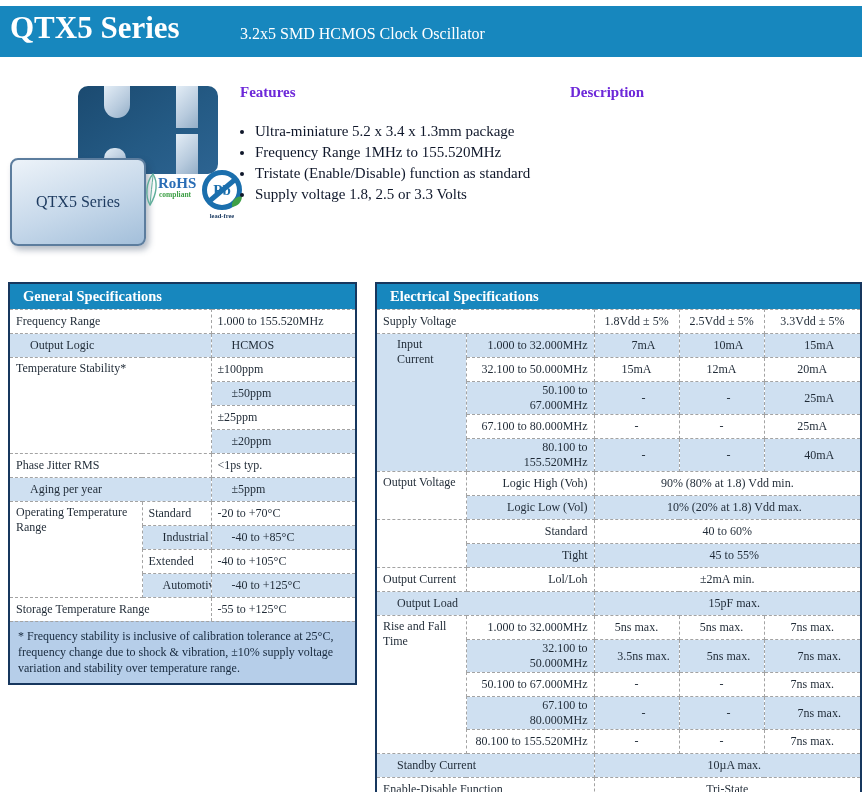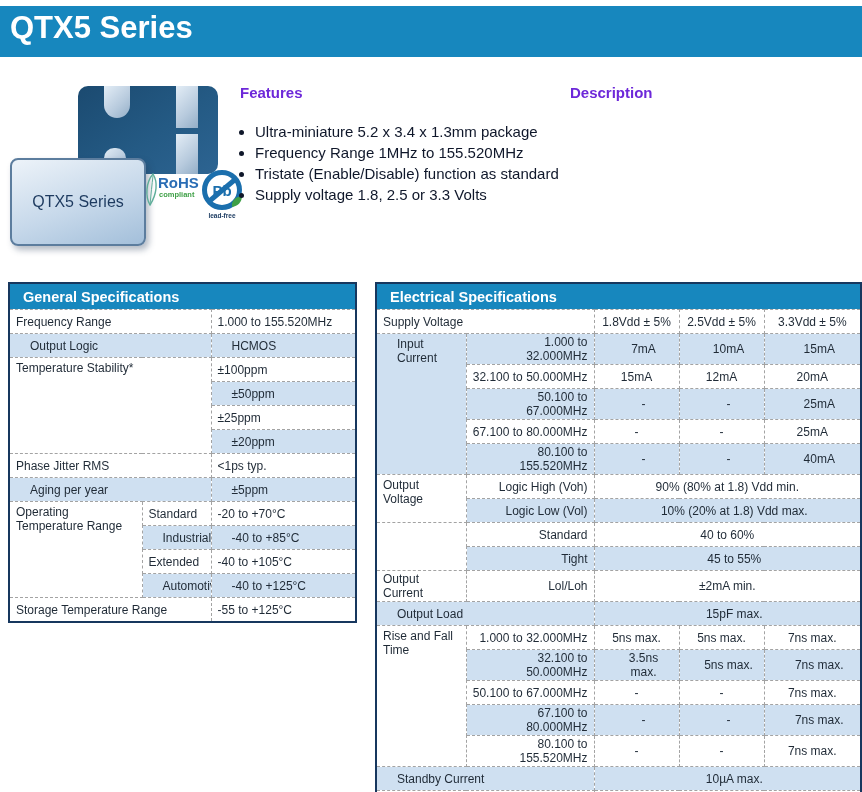--- a/index.html
+++ b/index.html
@@ -1,17 +1,17 @@
 <!DOCTYPE html>
 <html><head>
 <meta charset="utf-8">
 <style>
   html,body{margin:0;padding:0;background:#fff;}
   .page{position:relative;width:862px;height:792px;background:#fff;overflow:hidden;
-        font-family:Liberation Sans, sans-serif;}
+        font-family:Liberation Serif, serif;}
 
   
   .topbar{position:absolute;left:0;top:6px;width:862px;height:51px;background:#1787BE;}
   .topbar .title{position:absolute;left:10px;top:4px;font-size:31px;font-weight:bold;color:#fff;letter-spacing:0;}
   .topbar .subtitle{position:absolute;left:240px;top:19px;font-size:16px;color:#fff;}
 
   
   .product{position:absolute;left:8px;top:66px;width:250px;height:196px;}
   .chip{position:absolute;left:70px;top:20px;width:140px;height:88px;border-radius:10px;
         background:linear-gradient(145deg,#1b4a70 0%,#245a84 55%,#2d6492 100%);}
@@ -64,20 +64,21 @@
   .footnote{border-top:1px dashed #A3A3A3;background:#B6CEE9;color:#17293d;
             font-size:12px;line-height:16px;padding:6px 8px 7px 8px;}
 </style>
 </head>
 <body>
 
 <div class="page">
 
   <div class="topbar">
     <div class="title">QTX5 Series</div>
+    <div class="subtitle">3.2x5 SMD HCMOS Clock Oscillator</div>
   </div>
 
   <div class="product">
     <div class="chip">
       <div class="pad pad-tl"></div>
       <div class="pad pad-tr"></div>
       <div class="pad pad-bl"></div>
       <div class="pad pad-br"></div>
     </div>
     <div class="board">
@@ -173,20 +174,21 @@
           <tr class="shade">
             <td class="al-l">Automotive</td>
             <td class="al-l">-40 to +125°C</td>
           </tr>
           <tr>
             <td colspan="2" class="al-l">Storage Temperature Range</td>
             <td class="al-l">-55 to +125°C</td>
           </tr>
         </tbody>
       </table>
+    <div class="footnote">* Frequency stability is inclusive of calibration tolerance at 25°C, frequency change due to shock &amp; vibration, ±10% supply voltage variation and stability over temperature range.</div>
   </div>
 
   <div class="spec-box" id="elec-box">
     <table id="electrical-table">
         <colgroup>
           <col style="width: 89px;">
           <col style="width: 128px;">
           <col style="width: 85px;">
           <col style="width: 85px;">
           <col style="width: 96px;">

